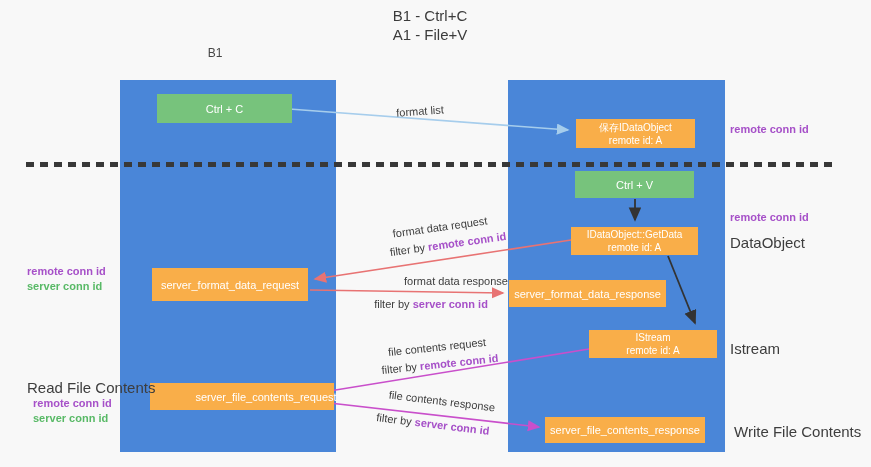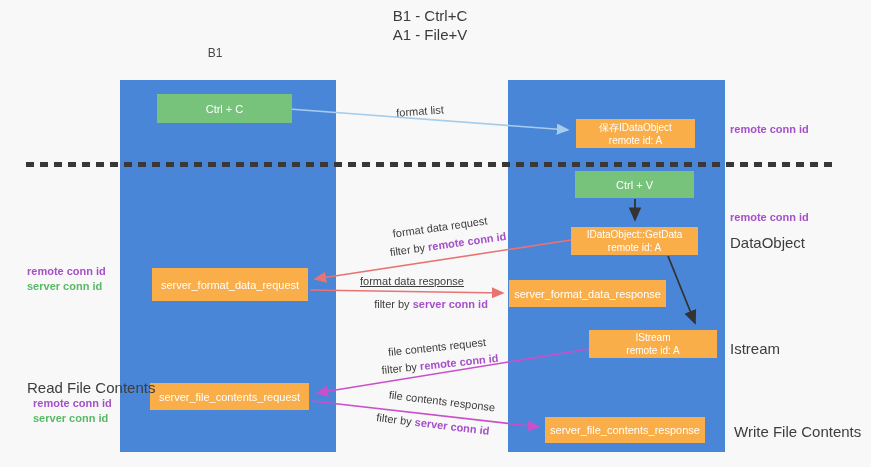--- a/index.html
+++ b/index.html
@@ -99,21 +99,21 @@
 
   <div class="node orange single" style="left:509px;top:280px;width:157px;height:27px;">
     <span>server_format_data_response</span>
   </div>
 
   <div class="node orange" style="left:589px;top:330px;width:128px;height:28px;">
     <span class="l1">IStream</span>
     <span class="l2">remote id: A</span>
   </div>
 
-  <div class="node orange single" style="left:150px;top:383px;width:159px;height:27px;">
+  <div class="node orange single" style="left:150px;top:383px;width:136px;height:27px;padding-left:48px;">
     <span>server_file_contents_request</span>
   </div>
 
   <div class="node orange single" style="left:545px;top:417px;width:160px;height:26px;">
     <span>server_file_contents_response</span>
   </div>
 
   <div class="conn-id remote" style="left:730px;top:123px;">remote conn id</div>
   <div class="conn-id remote" style="left:730px;top:211px;">remote conn id</div>
   <div class="annot" style="left:730px;top:234px;">DataObject</div>
@@ -126,21 +126,21 @@
   <div class="conn-id remote" style="left:33px;top:397px;">remote conn id</div>
   <div class="conn-id server" style="left:33px;top:412px;">server conn id</div>
 
   <div class="flow-label" style="left:420px;top:111px;transform:translate(-50%,-50%) rotate(-4deg);">format list</div>
 
   <div class="flow-label" style="left:440px;top:227px;transform:translate(-50%,-50%) rotate(-8deg);">format data request</div>
   <div class="flow-label" style="left:448px;top:244px;transform:translate(-50%,-50%) rotate(-8deg);">
     <span>filter by</span> <span class="key">remote conn id</span>
   </div>
 
-  <div class="flow-label" style="left:412px;top:281px;text-decoration:underline;">format data response</div>
+  <div class="flow-label" style="left:456px;top:281px;">format data response</div>
   <div class="flow-label" style="left:431px;top:304px;">
     <span>filter by</span> <span class="key">server conn id</span>
   </div>
 
   <div class="flow-label" style="left:437px;top:347px;transform:translate(-50%,-50%) rotate(-6deg);">file contents request</div>
   <div class="flow-label" style="left:440px;top:364px;transform:translate(-50%,-50%) rotate(-6deg);">
     <span>filter by</span> <span class="key">remote conn id</span>
   </div>
 
   <div class="flow-label" style="left:442px;top:401px;transform:translate(-50%,-50%) rotate(7deg);">file contents response</div>

